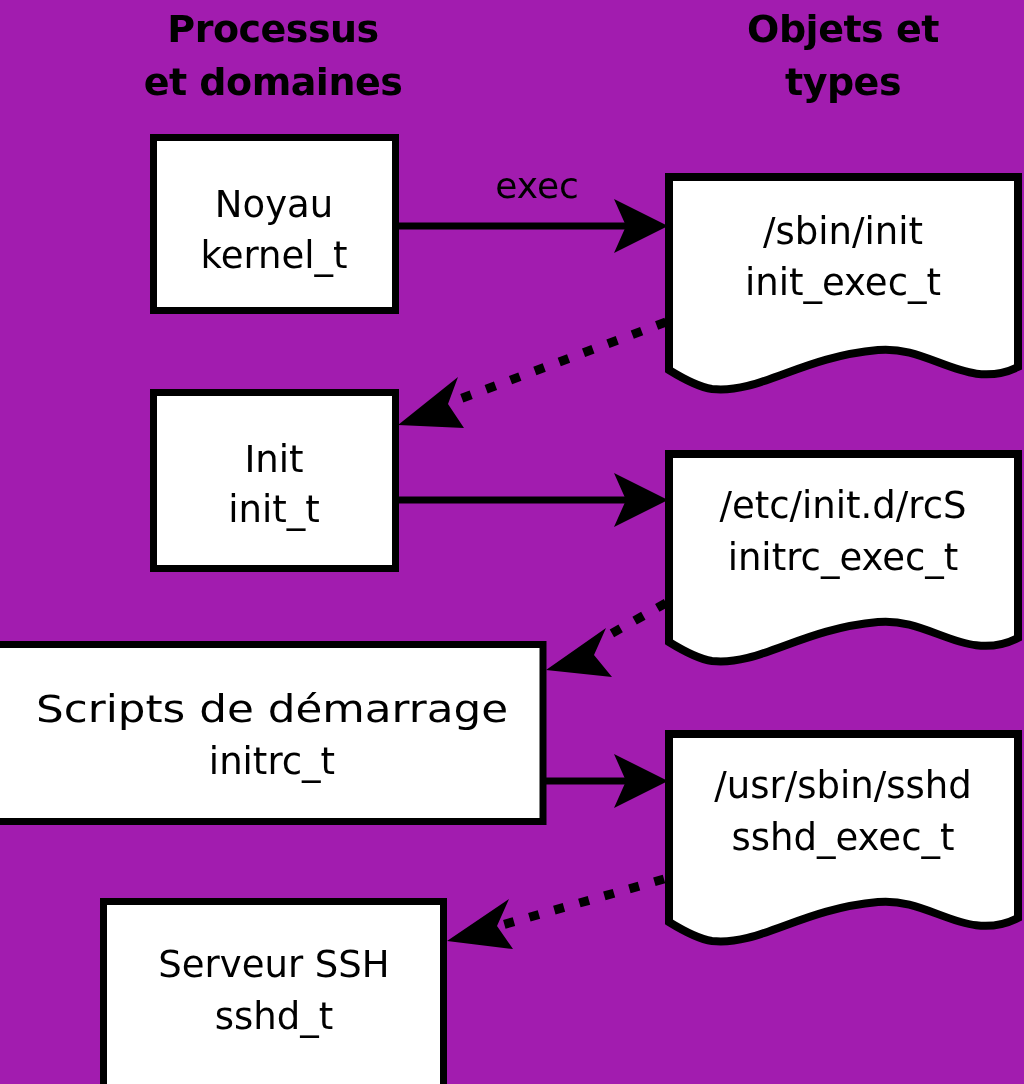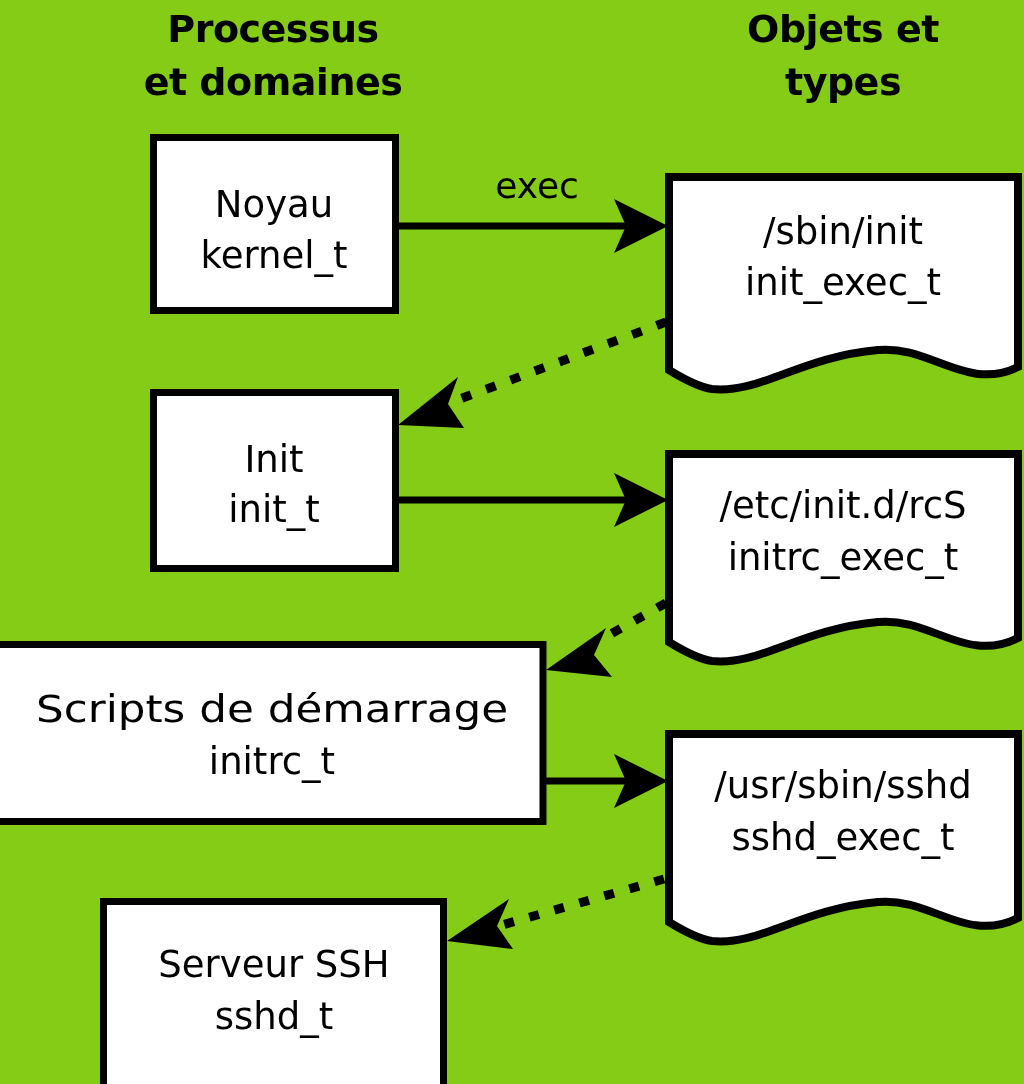--- a/index.html
+++ b/index.html
@@ -4,21 +4,21 @@
 <style>
   html, body {
     margin: 0;
     padding: 0;
     background: #ffffff;
   }
   #canvas {
     position: relative;
     width: 1024px;
     height: 1084px;
-    background: #84cc16;
+    background: #a21caf;
     overflow: hidden;
     font-family: "DejaVu Sans", sans-serif;
   }
   svg.diagram {
     position: absolute;
     top: 0;
     left: 0;
     width: 1024px;
     height: 1084px;
   }

